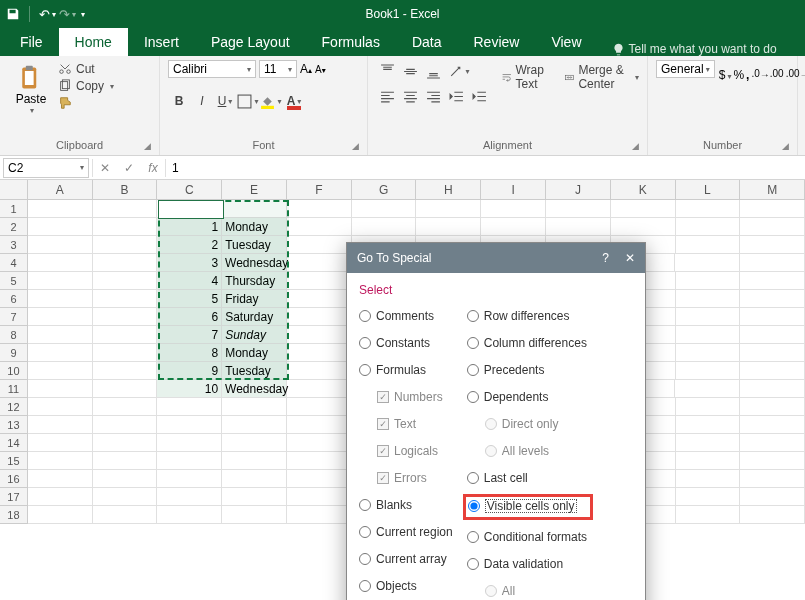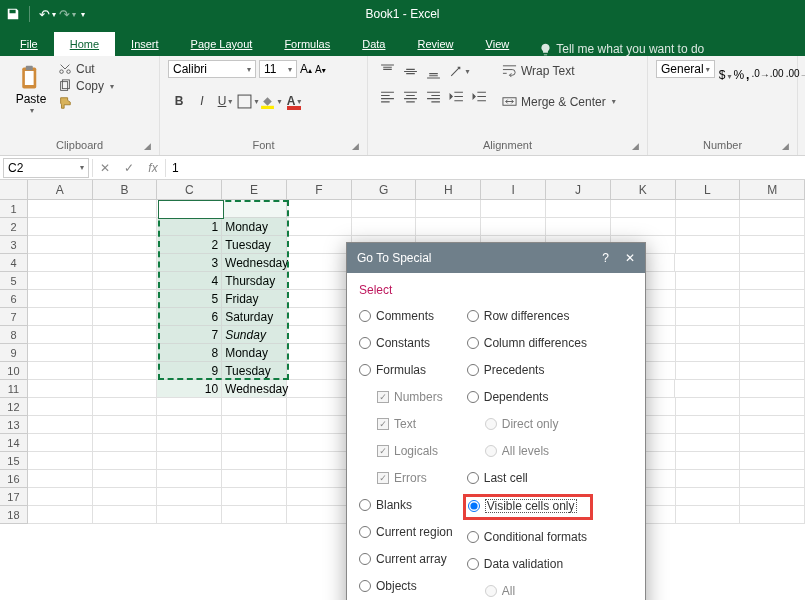--- a/index.html
+++ b/index.html
@@ -7,21 +7,21 @@
 
 
 .titlebar { background: #0a6332; height: 28px; display: flex; align-items: center; color: #fff; padding: 0 6px; }
 .titlebar .qat { display: flex; gap: 6px; align-items: center; }
 .titlebar .qat svg, .titlebar .qat .glyph { width: 14px; height: 14px; fill: #fff; color: #fff; font-size: 13px; display:flex; align-items:center;}
 .titlebar .title { position:absolute; left:50%; transform:translateX(-50%); font-size:12px; }
 .titlebar .sep { width:1px; height:16px; background: rgba(255,255,255,0.3); margin:0 3px; }
 
 
 .tabs { background: #0a6332; height: 28px; display: flex; align-items: flex-end; color: #fff; padding: 0 4px; gap: 0; }
-.tab { padding: 6px 16px; font-size: 11px; cursor: pointer; text-decoration: underline; }
+.tab { padding: 6px 16px; font-size: 14px; cursor: pointer; }
 .tab.active { background: #fff; color: #0a6332; }
 .tab.file { background: transparent; color:#fff; }
 .tellme { display:flex; align-items:center; gap:4px; margin-left: 14px; font-size:12px; color: rgba(255,255,255,0.85);}
 .tellme svg{ width:13px; height:13px; fill: rgba(255,255,255,0.85);}
 
 
 .ribbon { background: #f3f3f3; border-bottom: 1px solid #d4d4d4; height: 100px; display: flex; }
 .group { border-right: 1px solid #e1e1e1; padding: 4px 8px 2px 8px; display:flex; flex-direction:column; }
 .group-body { flex:1; display:flex; align-items:flex-start; gap:4px; }
 .group-label { text-align:center; font-size:11px; color:#666; padding:2px 0; position:relative;}
@@ -37,21 +37,21 @@
 .font-name{border:1px solid #c5c5c5;background:#fff;padding:1px 4px;width:88px;font-size:12px;display:flex;justify-content:space-between;align-items:center;}
 .font-size{border:1px solid #c5c5c5;background:#fff;padding:1px 4px;width:38px;font-size:12px;display:flex;justify-content:space-between;align-items:center;}
 .font-bot{display:flex;align-items:center;gap:1px;margin-top:8px;}
 .font-bot .btn, .align-row .btn{width:22px;height:22px;display:flex;align-items:center;justify-content:center;color:#444;}
 .font-bot .btn svg, .align-row .btn svg{width:15px;height:15px;fill:#444;}
 .caret{font-size:8px;color:#666;margin-left:2px;}
 
 .align-row{display:flex;gap:1px;}
 .align-col{display:flex;flex-direction:column;gap:3px;}
 
-.wrapmerge{display:flex;flex-direction:column;gap:16px;padding-top:3px;font-size:12px;color:#444;margin-left:8px;}
+.wrapmerge{display:flex;flex-direction:row;gap:16px;padding-top:3px;font-size:12px;color:#444;margin-left:8px;}
 .wrapmerge div{display:flex;align-items:center;gap:4px;}
 .wrapmerge svg{width:15px;height:15px;}
 
 .number-top{border:1px solid #c5c5c5;background:#fff;padding:1px 4px;width:120px;font-size:12px;display:flex;justify-content:space-between;align-items:center;}
 .number-bot{display:flex;gap:2px;margin-top:8px;}
 
 
 .fbar{display:flex;align-items:center;border-bottom:1px solid #d4d4d4;height:24px;background:#fff;}
 .namebox{border:1px solid #ccc;width:86px;height:20px;margin:2px 3px;padding:1px 4px;font-size:12px;display:flex;align-items:center;justify-content:space-between;}
 .fbar .fb-btn{width:24px;height:20px;display:flex;align-items:center;justify-content:center;color:#888;}

